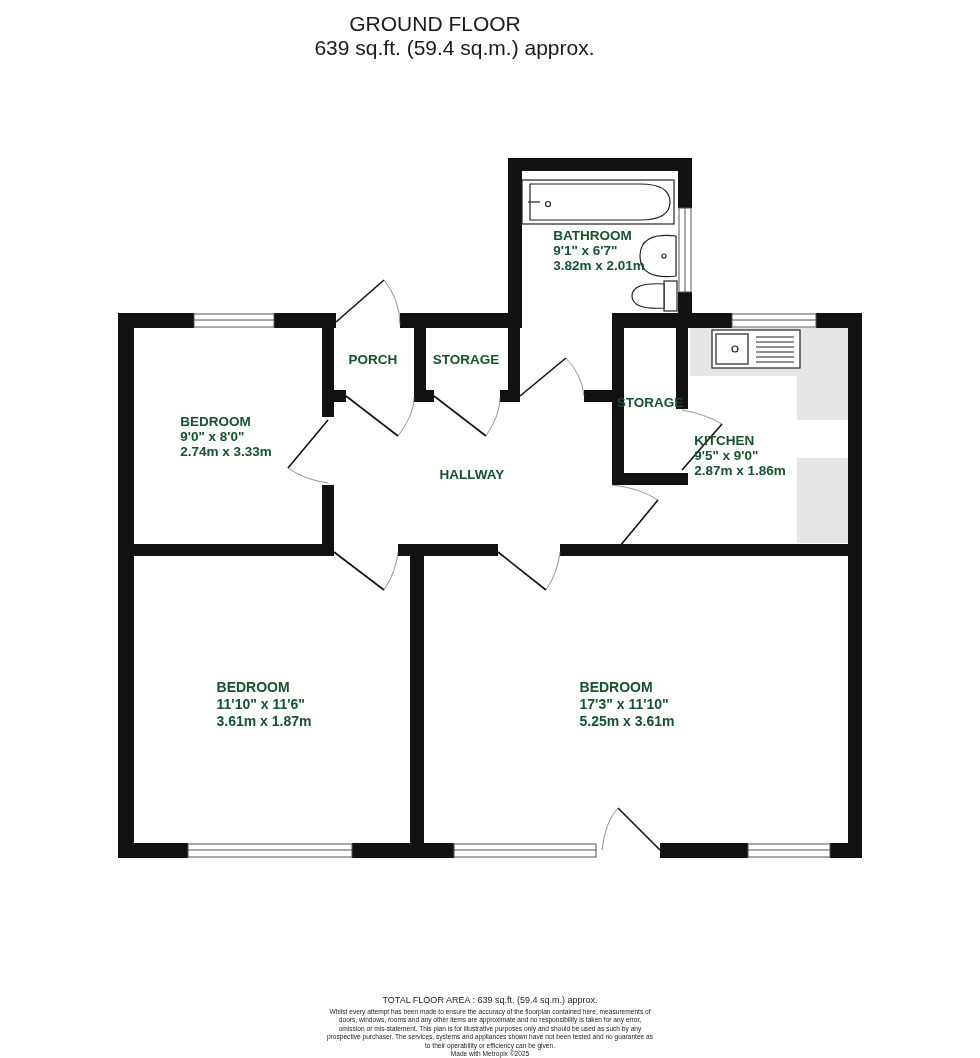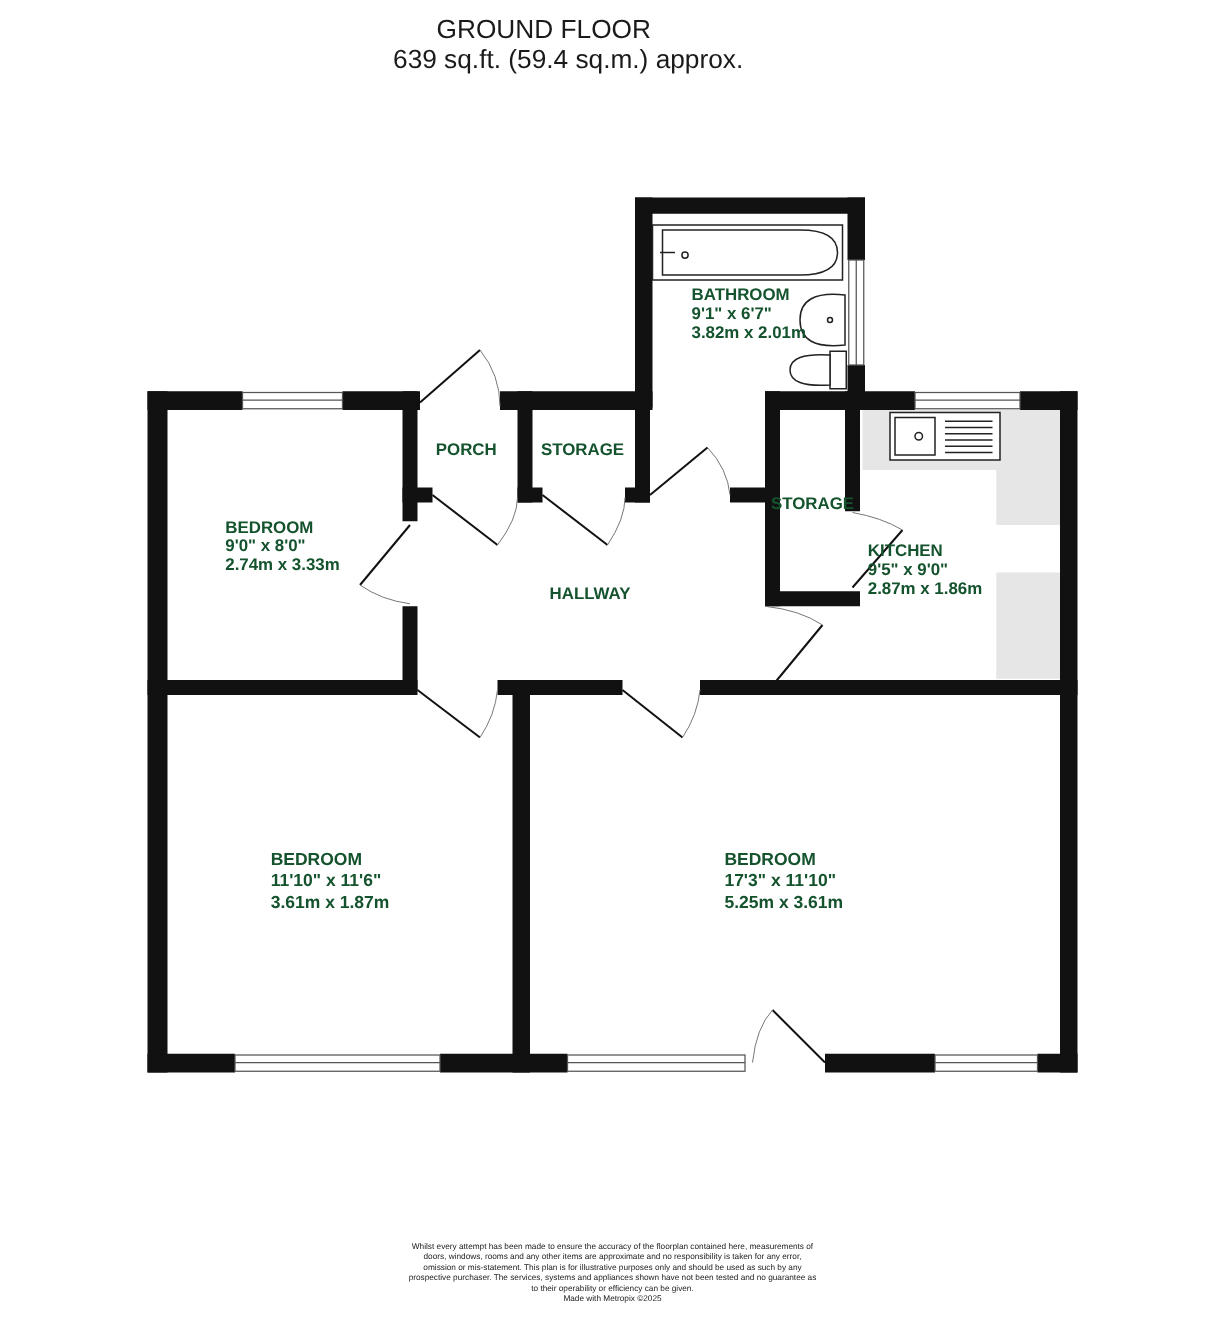--- a/index.html
+++ b/index.html
@@ -194,15 +194,16 @@
   <span>3.61m  x 1.87m</span>
 </div>
 
 <div class="room-label big" style="left:627px; top:679px;">
   <span>BEDROOM</span>
   <span>17'3"  x 11'10"</span>
   <span>5.25m  x 3.61m</span>
 </div>
 
 <div class="footer">
+  <div class="total">TOTAL FLOOR AREA : 639 sq.ft. (59.4 sq.m.) approx.</div>
   <div class="disc">Whilst every attempt has been made to ensure the accuracy of the floorplan contained here, measurements of doors, windows, rooms and any other items are approximate and no responsibility is taken for any error, omission or mis-statement. This plan is for illustrative purposes only and should be used as such by any prospective purchaser. The services, systems and appliances shown have not been tested and no guarantee as to their operability or efficiency can be given.</div>
   <div class="made">Made with Metropix ©2025</div>
 </div>
 
 </body></html>

